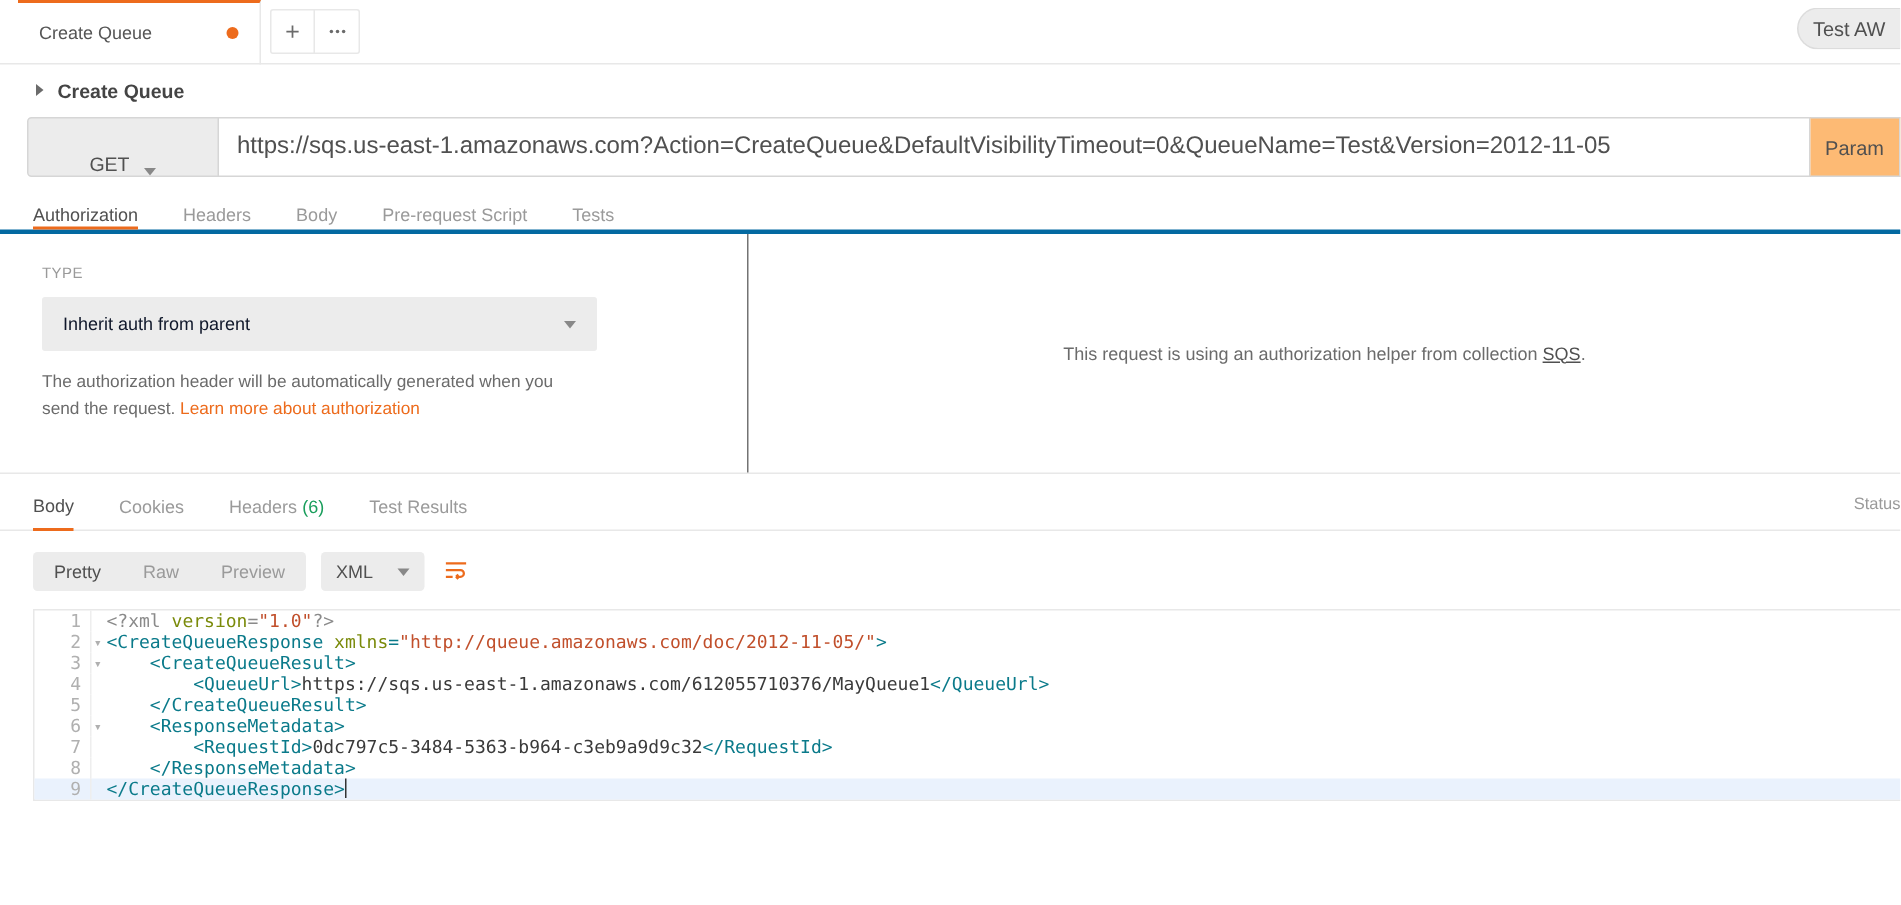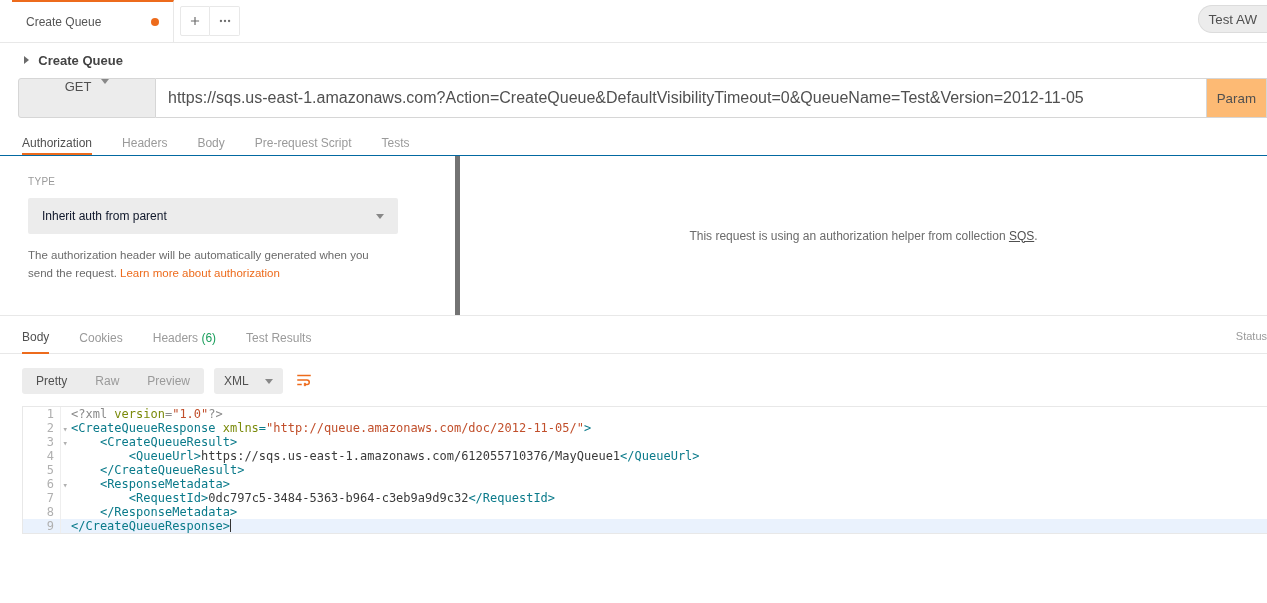--- a/index.html
+++ b/index.html
@@ -15,33 +15,33 @@
   .icon-btn.plus { border-top-right-radius:0; border-bottom-right-radius:0;}
   .test-btn { position:absolute; right:0; top:5px; height:28px; background:#ececec; border:1px solid #dcdcdc; color:#505050; padding: 0 10px; border-radius:14px; border-right:none; border-top-right-radius:0; border-bottom-right-radius:0; cursor:pointer;}
   
   
   .title-row { padding: 10px 18px 6px 24px; color:#444; }
   .title-row .caret { display:inline-block; width:0;height:0;border-top:4px solid transparent;border-bottom:4px solid transparent;border-left:5px solid #6b6b6b; margin-right:6px; vertical-align:1px;}
   .title-row b { font-weight:600; font-size:13px;}
   
   
   .url-row { display:flex; align-items:stretch; margin: 4px 0 0 18px; height: 40px;}
-  .method-btn { width: 138px; background:#ececec; border:1px solid #d6d6d6; display:flex; align-items:flex-start; justify-content:center; gap:10px; color:#505050; font-size:13px; cursor:pointer; border-top-left-radius:3px; border-bottom-left-radius:3px;}
+  .method-btn { width: 128px; background:#ececec; border:1px solid #d6d6d6; display:flex; align-items:flex-end; justify-content:center; gap:10px; color:#505050; font-size:13px; cursor:pointer; border-top-left-radius:3px; border-bottom-left-radius:3px;}
   .method-btn .dd { width:0;height:0;border-left:4px solid transparent;border-right:4px solid transparent;border-top:5px solid #888;}
   .url-input { flex:1; border:1px solid #d6d6d6; border-left:none; padding: 0 12px; font-size:16px; color:#505050; outline:none;}
   .params-btn { background:#fdba74; border:1px solid #d6d6d6; border-left:none; padding: 0 10px; color:#505050; cursor:pointer; border-top-right-radius:0;border-bottom-right-radius:0;}
   
   
-  .subtabs { display:flex; gap: 30px; padding: 18px 0 0 22px; border-bottom:1px solid #0369a1; height: 38px;}
+  .subtabs { display:flex; gap: 30px; padding: 18px 0 0 22px; border-bottom:3px solid #0369a1; height: 38px;}
   .subtabs .tab { color:#9a9a9a; padding-bottom: 8px; cursor:pointer; }
   .subtabs .tab.active { color:#505050; border-bottom: 2px solid #ed6b1c; }
   
   
   .auth-panel { display:flex; min-height: 160px; border-bottom: 1px solid #e8e8e8;}
-  .auth-left { width: 460px; padding: 18px 12px 18px 28px; border-right: 5px solid #737373;}
+  .auth-left { width: 499px; padding: 18px 12px 18px 28px; border-right: 1px solid #737373;}
   .auth-left label { font-size:10px; color:#9a9a9a; letter-spacing: .3px;}
   .auth-select { margin-top:10px; height:36px; width:370px; background:#ececec; border:none; display:flex; align-items:center; justify-content:space-between; padding:0 14px; color:#0f172a; cursor:pointer; border-radius:2px;}
   .auth-select .dd { width:0;height:0;border-left:4px solid transparent;border-right:4px solid transparent;border-top:5px solid #888;}
   .auth-help { margin-top: 12px; font-size:11.5px; color:#6b6b6b; line-height:1.6; width: 360px;}
   .auth-help a { color:#ed6b1c; text-decoration:none;}
   .auth-right { flex:1; display:flex; align-items:center; justify-content:center; font-size:12px; color:#6b6b6b;}
   .auth-right u { color:#505050;}
   
   
   .resp-tabs { display:flex; align-items:center; padding: 14px 0 0 22px; border-bottom:1px solid #e8e8e8; height:38px; position:relative;}

